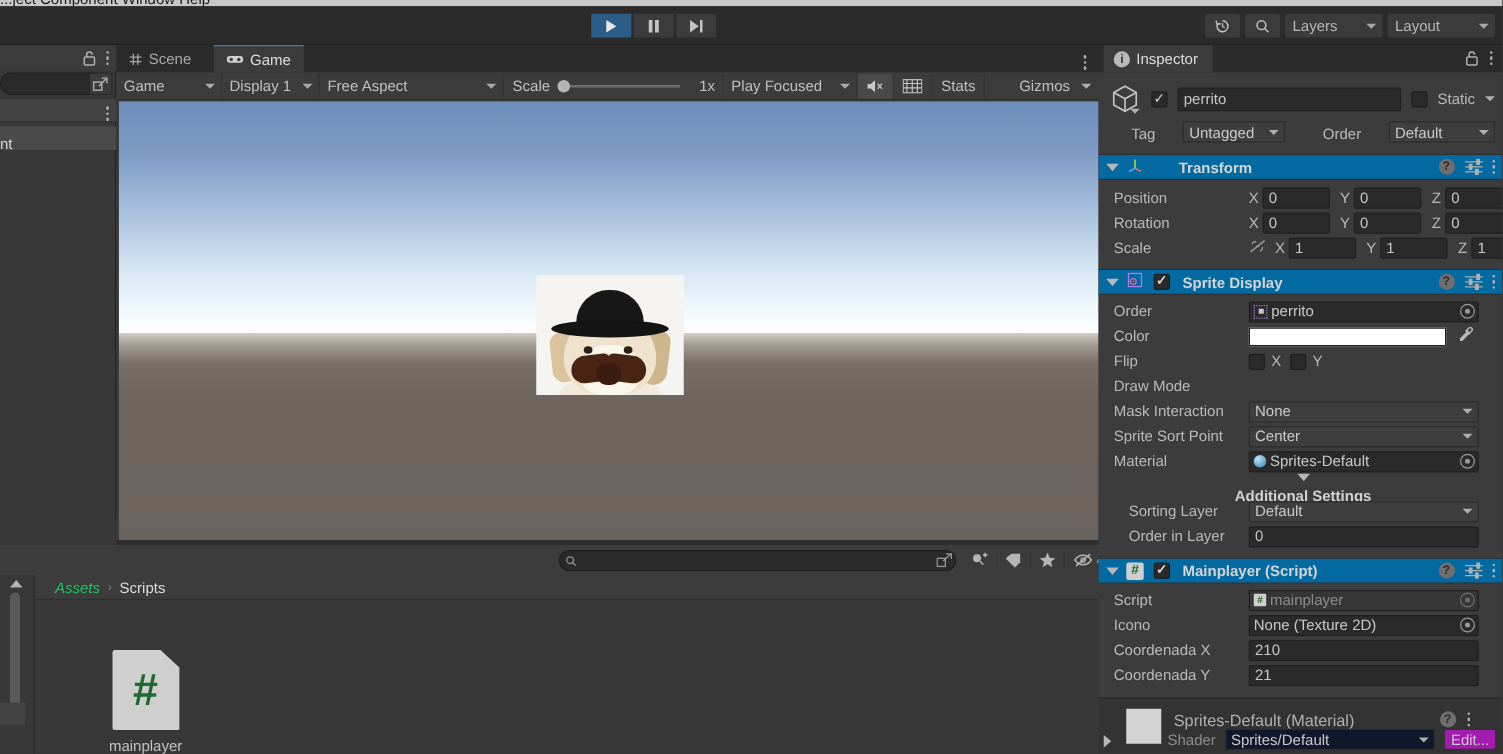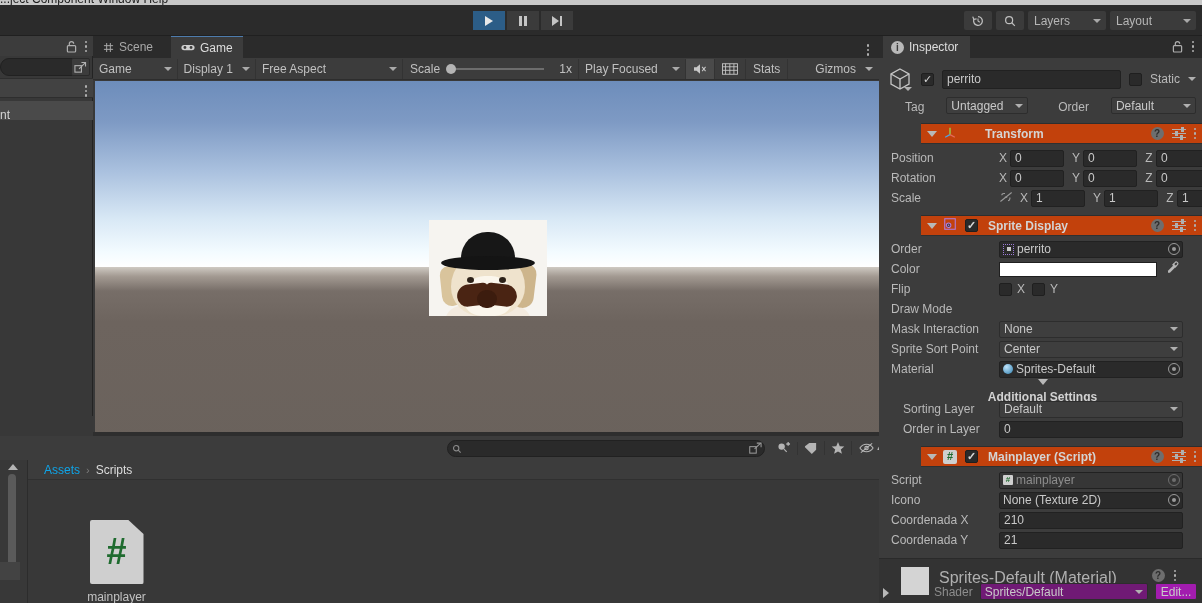--- a/index.html
+++ b/index.html
@@ -245,24 +245,24 @@
   #inspector { left: 879px; top: 36px; width: 323px; height: 567px; background: #383838; }
   #insp-tabstrip { position: absolute; left: 0; top: 0; width: 323px; height: 22px; background: #2b2b2b; }
   #insp-tab {
     position: absolute; left: 4px; top: 0; height: 22px;
     display: flex; align-items: center; gap: 5px; padding: 0 12px 0 8px;
     background: #3c3c3c; color: #dedede; font-size: 12px;
   }
   #insp-body { position: absolute; left: 0; top: 22px; width: 323px; height: 545px; background: #3c3c3c; }
 
   .comp-header {
-    height: 21px; background: #c2410c;
+    height: 21px; background: #0369a1;
     display: flex; align-items: center; gap: 6px; padding: 0 6px;
     border-top: 1px solid #2e2e2e; border-bottom: 1px solid #303030;
-    font-weight: bold; color: #d4d4d4; font-size: 12px; margin-left: 42px;
+    font-weight: bold; color: #d4d4d4; font-size: 12px;
   }
   .foldout {
     width: 0; height: 0; border-left: 5px solid transparent; border-right: 5px solid transparent;
     border-top: 6px solid #b8b8b8; flex: none;
   }
   .foldout.closed {
     border-top: 5px solid transparent; border-bottom: 5px solid transparent;
     border-left: 6px solid #b8b8b8; border-right: none;
   }
   .hdr-icons { margin-left: auto; display: flex; align-items: center; gap: 8px; }
@@ -527,21 +527,21 @@
         </div>
       </div>
     </div>
 
     <div id="proj-tree">
       <div class="abs" style="left:8px; top:4px; width:0; height:0; border-left:5px solid transparent; border-right:5px solid transparent; border-bottom:6px solid #b4b4b4;"></div>
       <div class="vscroll" style="left:8px; top:14px; height:98px;"></div>
     </div>
 
     <div id="proj-breadcrumb">
-      <span style="color:#0ea5e9; font-size:12px;">Assets</span>
+      <span style="color:#22c55e; font-size:12px;font-style:italic;">Assets</span>
       <span style="color:#7c7c7c; font-size:11px;">›</span>
       <span style="color:#dcdcdc; font-size:12px;">Scripts</span>
     </div>
 
     <div id="proj-content">
       <div id="asset-item">
         <div id="cs-icon">
             <span>#</span>
           </div>
         <div style="color:#c2c2c2; font-size:12px;">mainplayer</div>
@@ -842,33 +842,33 @@
         <span class="field" style="width:184px;">210</span>
       </div>
 
       <div class="prow">
         <span class="pname">Coordenada Y</span>
         <span class="field" style="width:184px;">21</span>
       </div>
 
       <div id="mat-preview">
         <div id="mat-sw"></div>
-        <div style="position:absolute; left:60px; top:10px; color:#b0b0b0; font-size:16px;">Sprites-Default (Material)</div>
+        <div style="position:absolute; left:60px; top:10px; color:#b0b0b0; font-size:13px;">Sprites-Default (Material)</div>
         <div style="position:absolute; right:26px; top:10px; display:flex; align-items:center; gap:9px;">
           <span class="icon-help">?</span>
           <span class="icon-kebab">
               <i></i>
               <i></i>
               <i></i>
             </span>
         </div>
         <div style="position:absolute; left:4px; bottom:5px;" class="foldout closed"></div>
         <div style="position:absolute; left:55px; bottom:3px; display:flex; align-items:center; gap:7px;">
           <span class="dim" style="font-size:12px;">Shader</span>
-          <span class="dropdown" style="width:168px; background:#701a75;text-align:right;">
+          <span class="dropdown" style="width:168px; background:#0f172a;text-align:right;">
             <span>Sprites/Default</span>
               <span class="caret"></span>
           </span>
           <span style="background:#a21caf; border:1px solid #333; border-radius:2px; height:17px; display:flex; align-items:center; padding:0 5px; color:#c9c9c9; font-size:12px;">
             <span>Edit...</span>
           </span>
         </div>
       </div>
     </div>
   </div>

